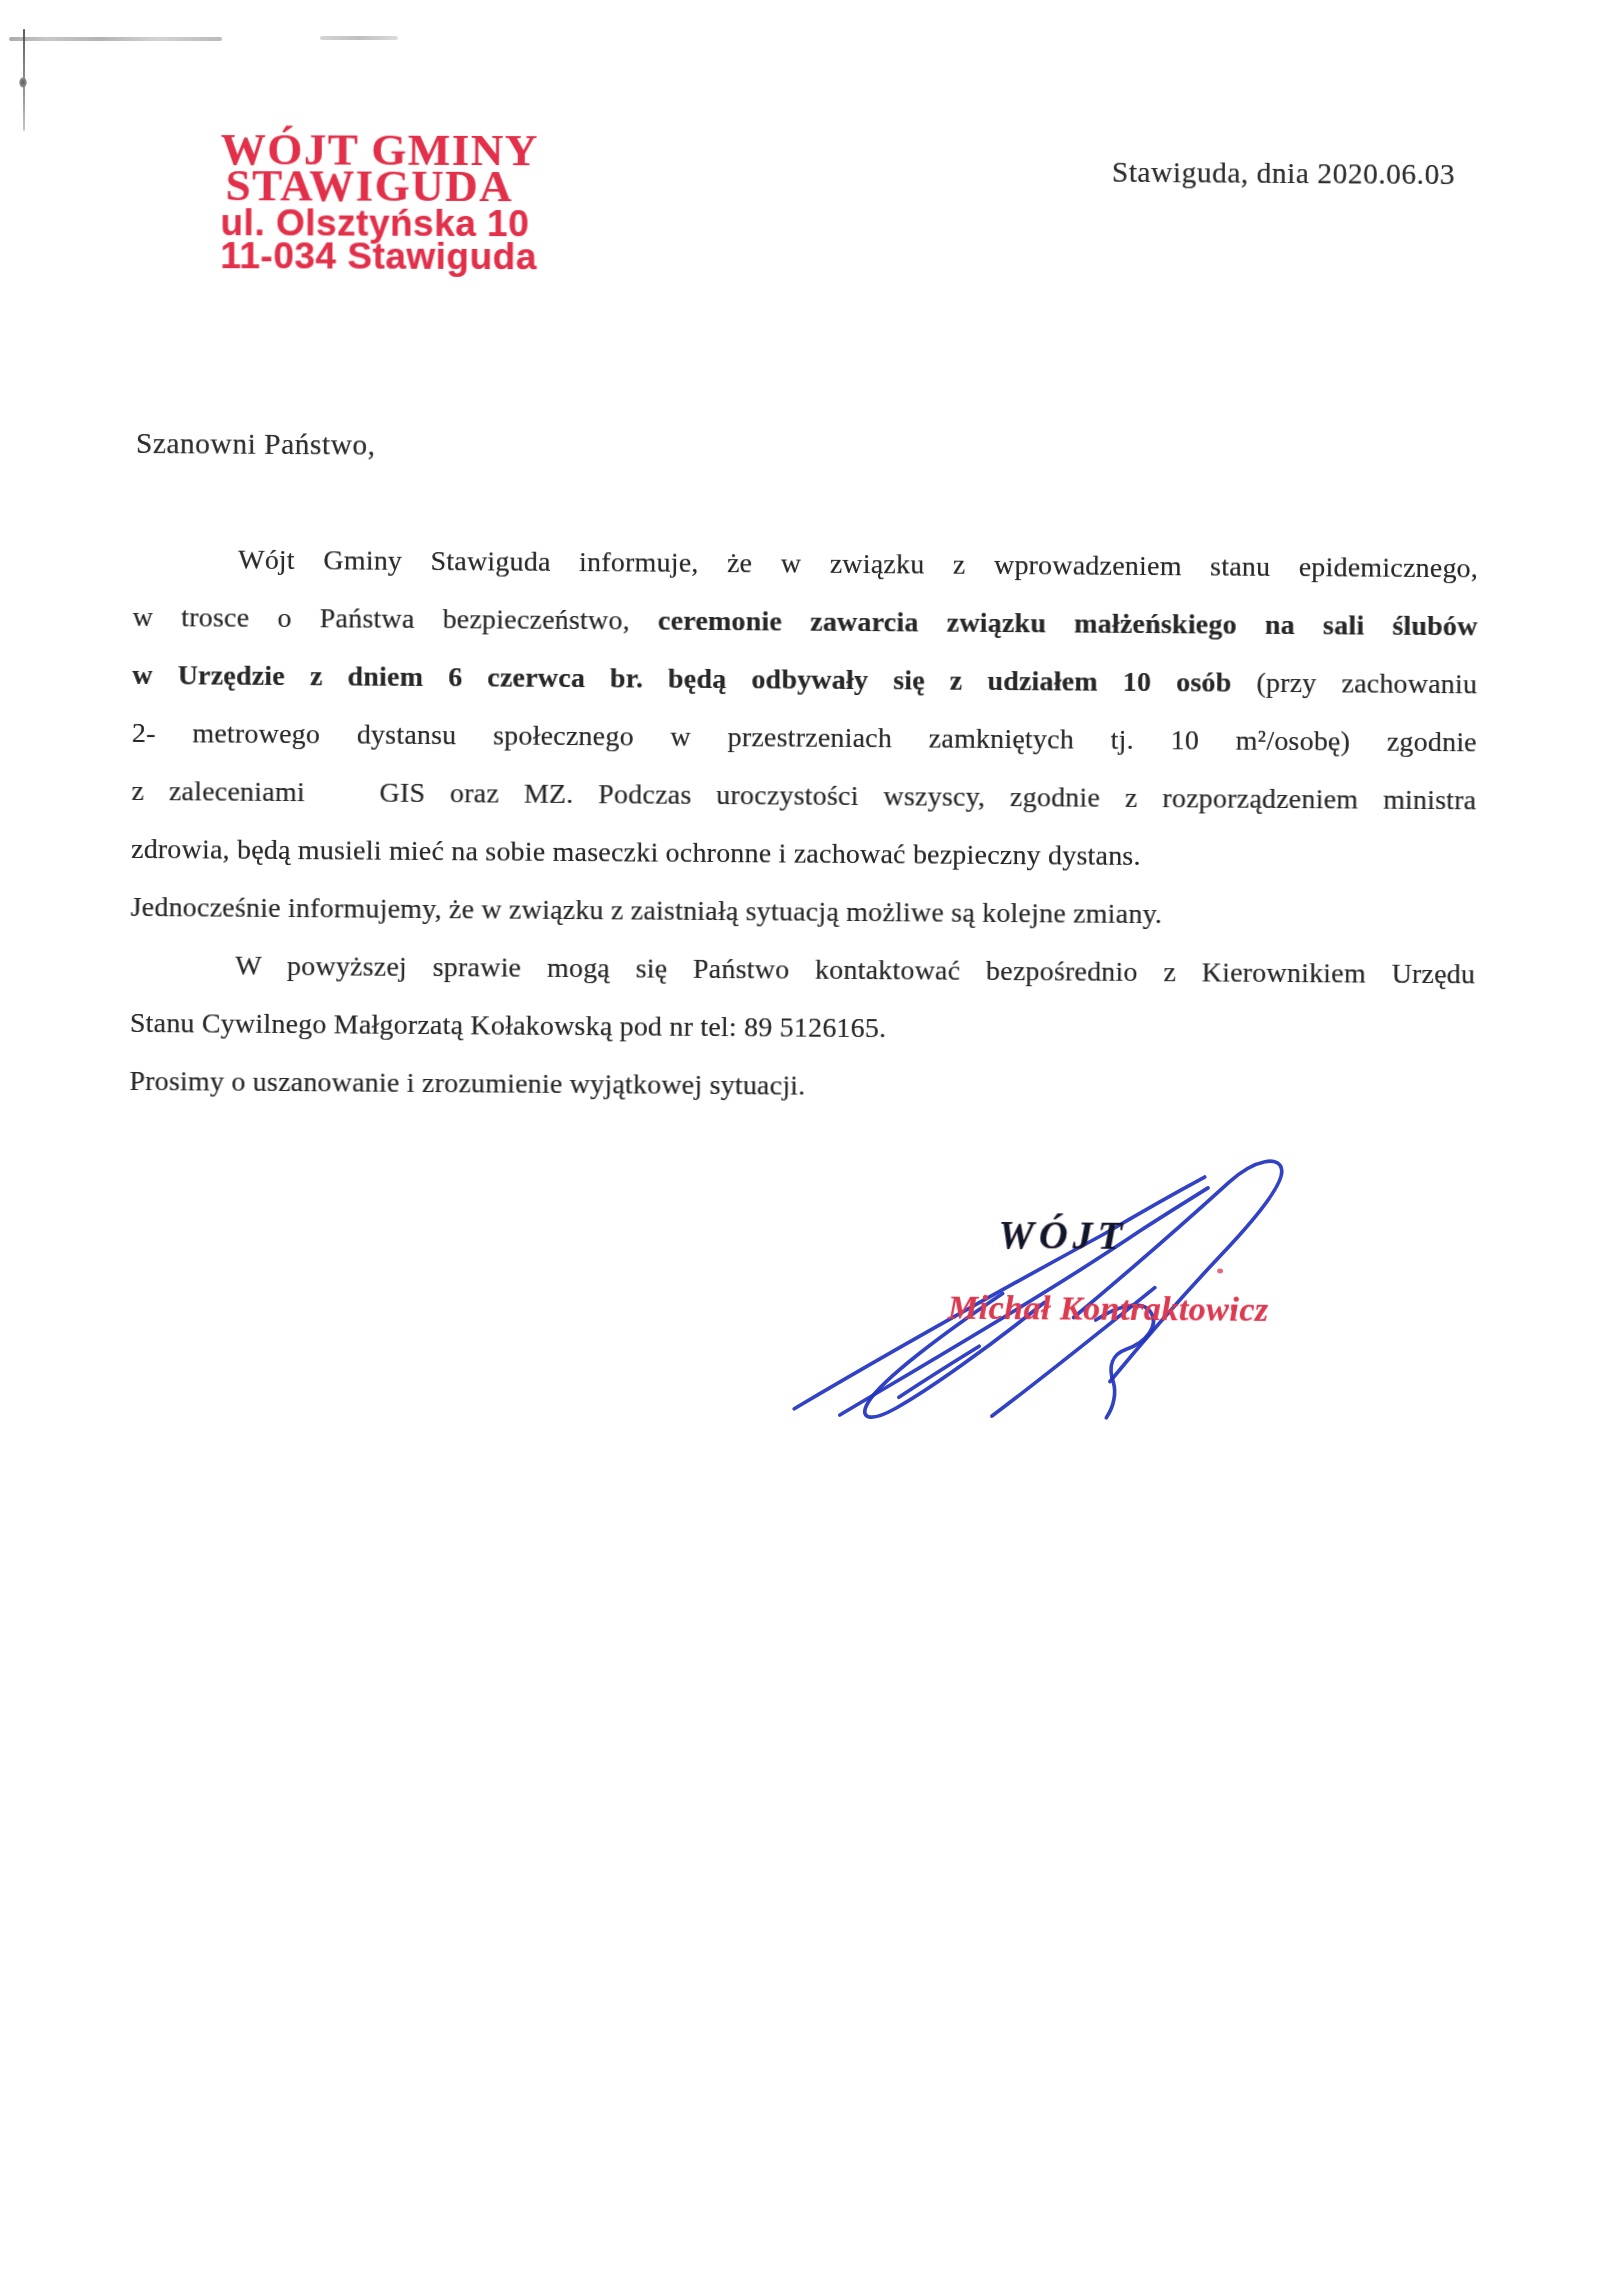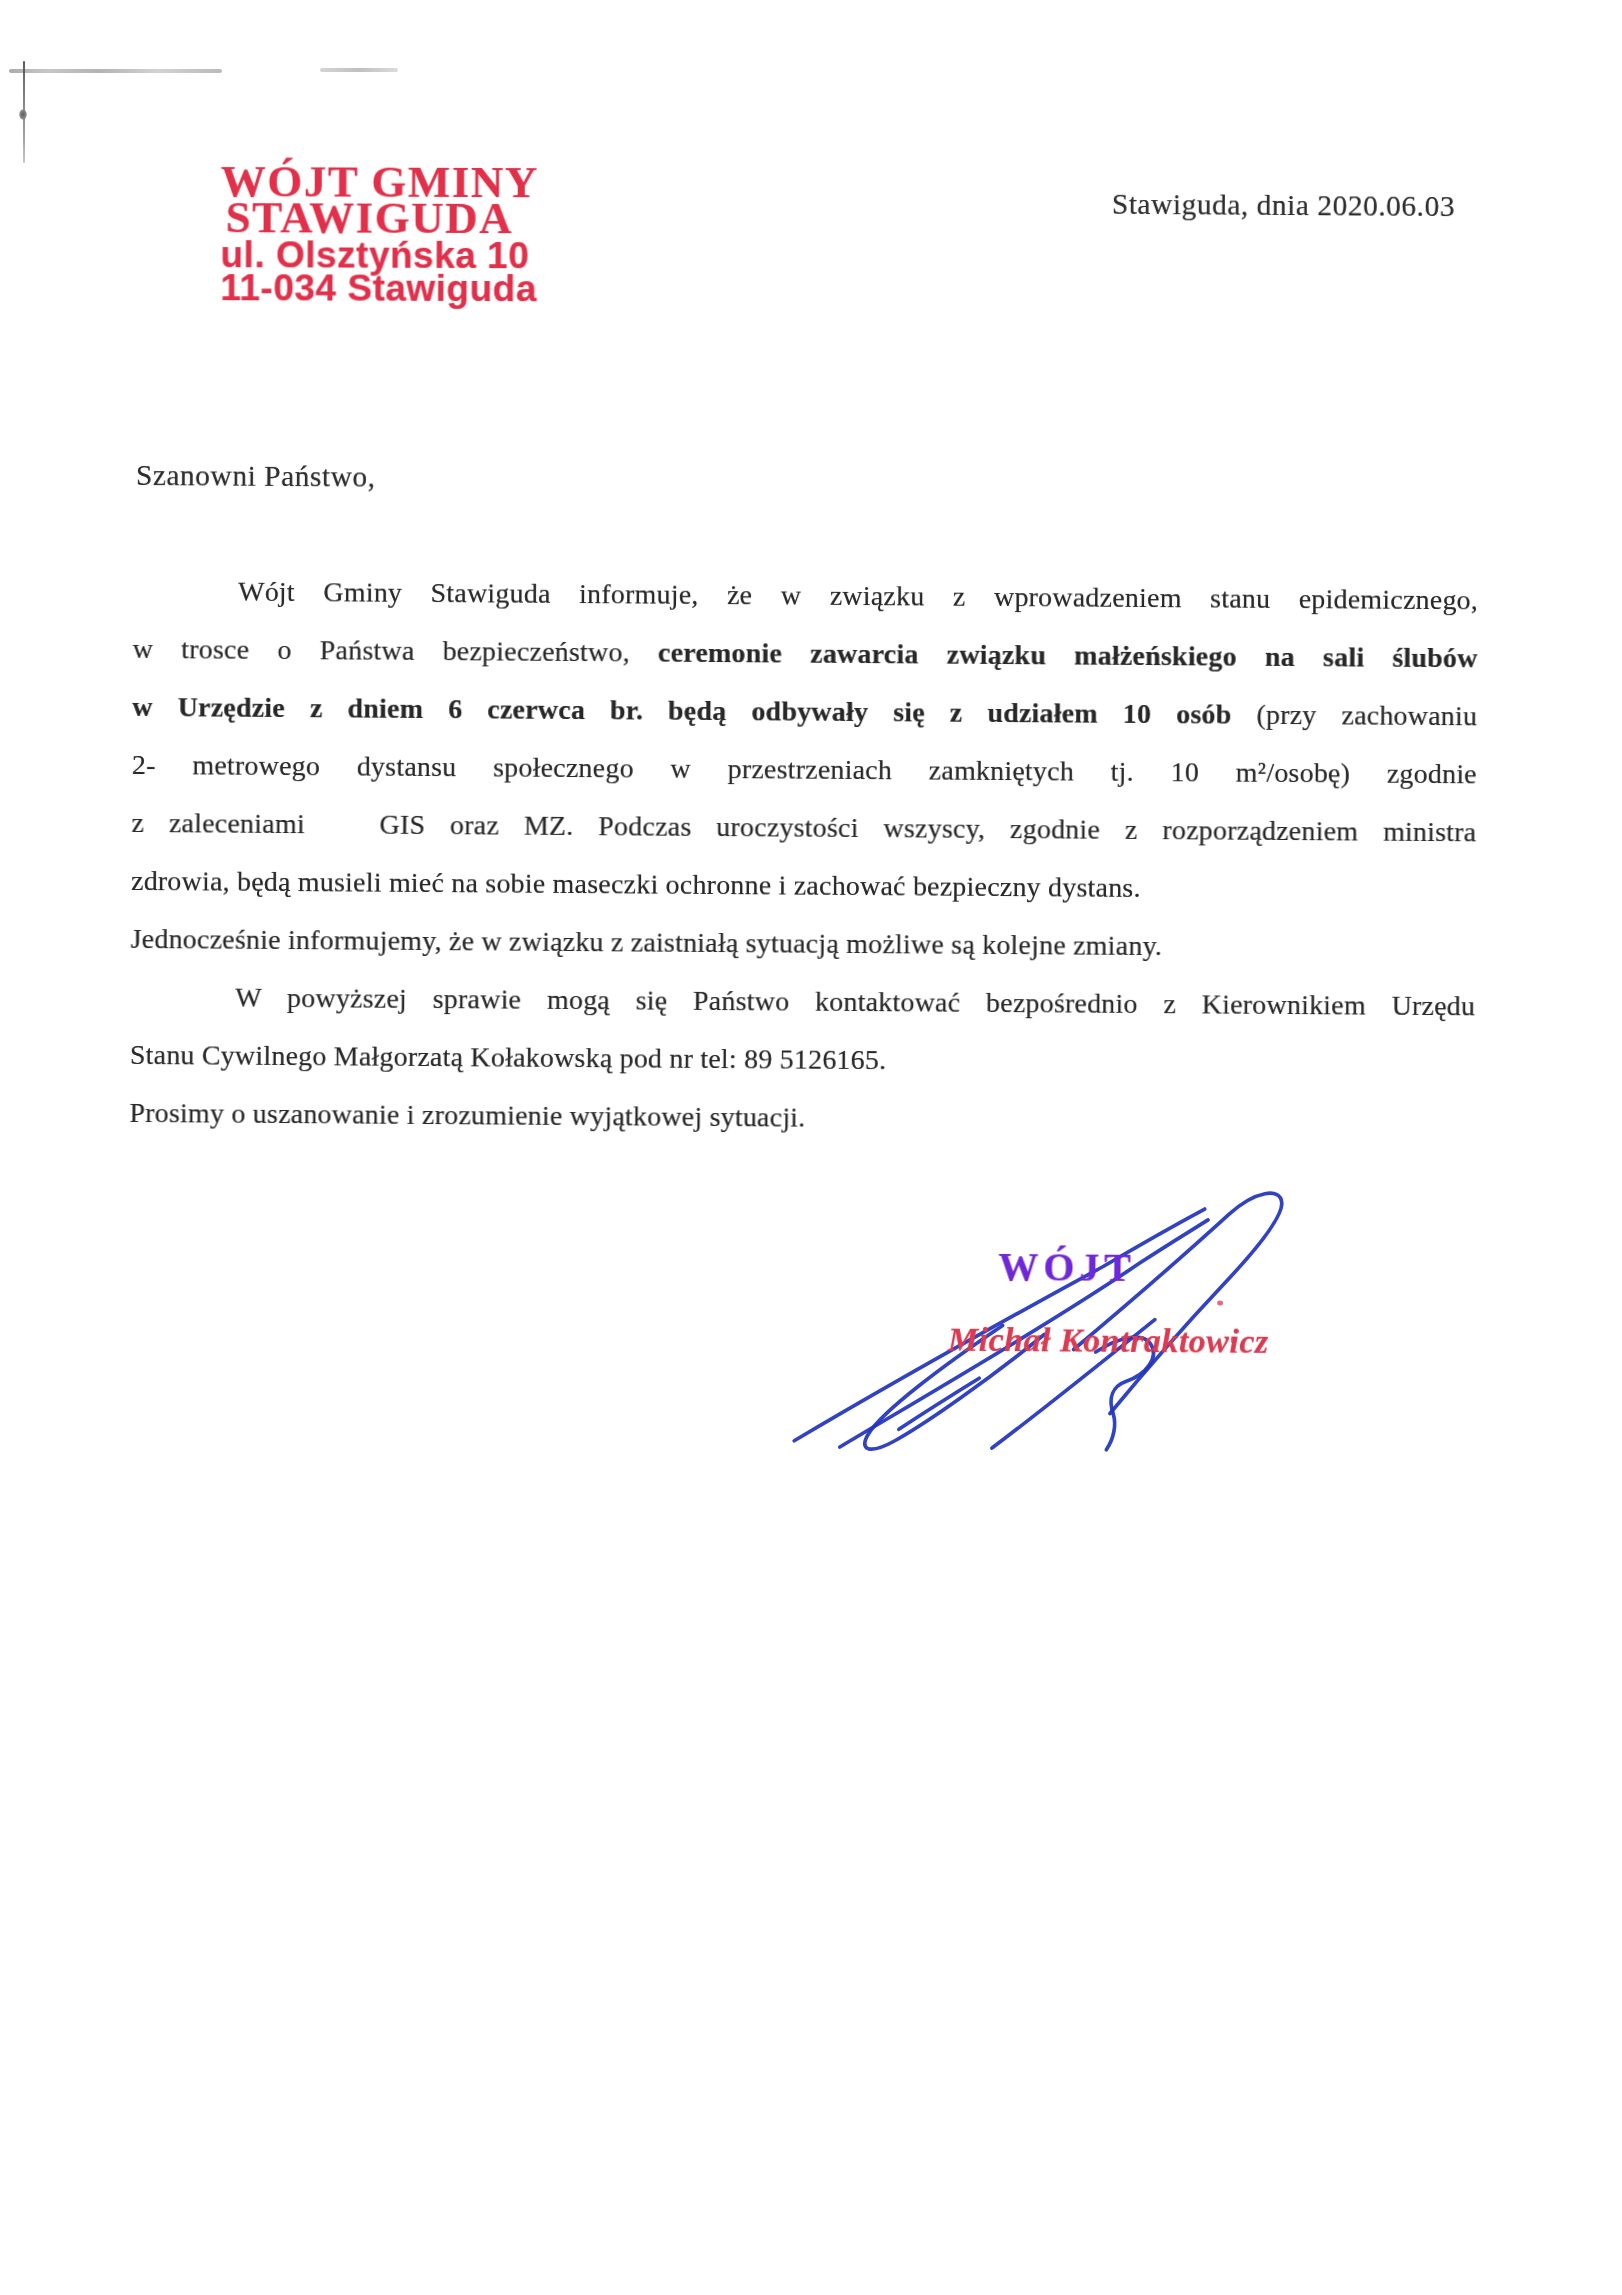--- a/index.html
+++ b/index.html
@@ -8,21 +8,20 @@
     padding: 0;
     background: #ffffff;
   }
   #page {
     position: relative;
     width: 1623px;
     height: 2001px;
     background: #ffffff;
     overflow: hidden;
     font-family: "Liberation Serif", "DejaVu Serif", serif;
-    margin-top: 32px;
   }
 
   
   #tilt {
     position: absolute;
     left: 0; top: 0;
     width: 1623px; height: 2295px;
     transform: rotate(0.4deg);
     transform-origin: 0 0;
   }
@@ -212,21 +211,21 @@
     <div id="signature-area">
       <svg id="signature-ink" viewBox="0 0 1010 540" xmlns="http://www.w3.org/2000/svg">
         <path d="M 12 520 C 220 395, 450 265, 640 160 C 720 112, 790 72, 845 42" stroke="#2134c0"></path>
         <path d="M 105 532 C 310 408, 540 272, 715 152 C 772 114, 818 86, 852 64" stroke="#2134c0"></path>
         <path d="M 225 495 C 285 455, 340 420, 388 390" stroke="#2134c0"></path>
         <path d="M 580 330 C 700 228, 830 112, 895 52 C 948 4, 1000 -4, 1002 28 C 1004 58, 950 125, 880 200 C 800 286, 720 380, 655 460" stroke="#2134c0"></path>
         <path d="M 625 335 C 678 300, 722 295, 737 318 C 755 345, 728 380, 688 394 C 660 404, 650 428, 662 462 C 668 482, 664 510, 648 534" stroke="#2134c0"></path>
         <path d="M 520 300 C 410 390, 285 480, 218 518 C 165 548, 143 538, 163 505 C 192 457, 318 362, 435 282" stroke="#2134c0"></path>
         <path d="M 415 532 C 525 448, 635 358, 745 268" stroke="#2134c0"></path>
       </svg>
-      <div id="wojt-stamp" style="color: #6d28d9;">WÓJT</div>
+      <div id="wojt-stamp" style="color: #0f172a; font-style: italic;">WÓJT</div>
       <div id="name-stamp" style="color: rgb(220, 58, 80);">Michał Kontraktowicz</div>
       <div class="red-speck" id="speck-1" style="background: rgb(220, 58, 80);"></div>
       <div class="red-speck" id="speck-2" style="background: rgb(220, 58, 80);"></div>
     </div>
 
   </div>
 </div>
 
 
 </body></html>

